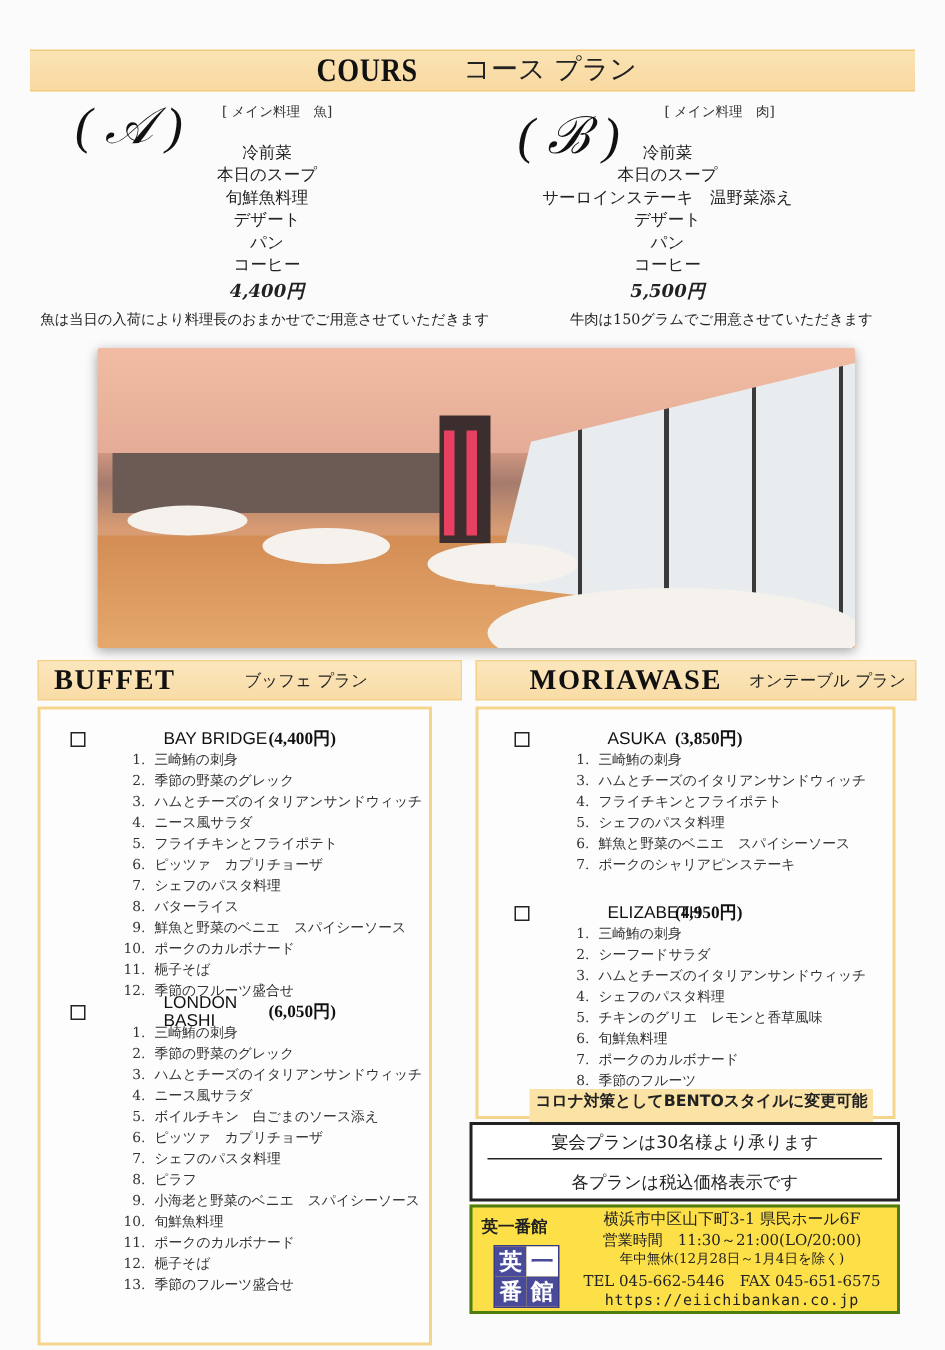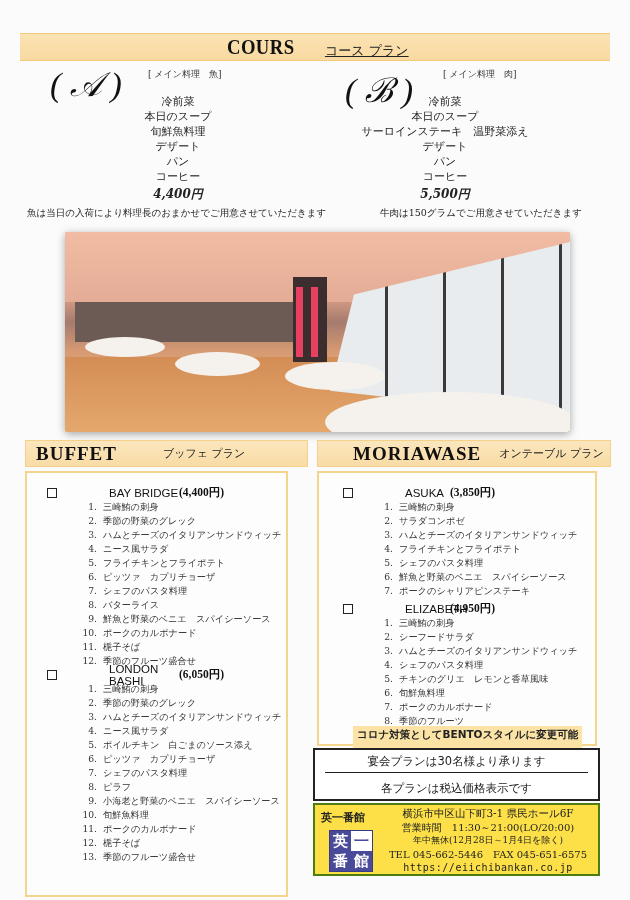--- a/index.html
+++ b/index.html
@@ -3,24 +3,24 @@
 <meta charset="utf-8">
 <style>
   * { box-sizing: border-box; margin: 0; padding: 0; }
   html, body { width: 630px; height: 900px; background: #fbfbfb; overflow: hidden; }
   body { position: relative; font-family: "DejaVu Serif", "Liberation Serif", serif; color: #222; }
 
   .banner {
     position: absolute; left: 20px; top: 33px; width: 590px; height: 28px;
     background: linear-gradient(to bottom, #fbe3b4, #f8d9a0);
     border-top: 1px solid #f4c97a; border-bottom: 1px solid #f4c97a;
-    display: flex; align-items: flex-end; justify-content: center; gap: 24px;
+    display: flex; align-items: flex-start; justify-content: center; gap: 24px;
   }
   .banner .en { font-family: "Liberation Serif", serif; font-size: 22px; font-weight: bold; letter-spacing: 0.5px; color: #111; transform: scaleX(0.85); }
-  .banner .jp { font-size: 13px; color: #222; text-decoration: underline; }
+  .banner .jp { font-size: 18px; color: #222; }
 
   .course { position: absolute; top: 64px; width: 300px; }
   .course.a { left: 20px; }
   .course.b { left: 315px; }
   .course .letter { position: absolute; left: 30px; top: 2px; font-family: "Liberation Serif", serif; font-style: italic; font-size: 34px; color: #111; }
   .course.b .letter { left: 30px; }
   .course .main-tag { position: absolute; left: 128px; top: 4px; font-size: 9px; color: #333; }
   .course .menu { position: absolute; left: 70px; top: 30px; width: 200px; text-align: center; font-size: 11px; line-height: 15px; }
   .course.a .menu { left: 58px; }
   .course.b .menu { left: 30px; }
@@ -198,21 +198,20 @@
 
 <div class="box right">
   <div class="plan" style="left:24px;top:12px;">
     <div class="title">
       <span class="check"></span>
       <span class="name" style="width:85px;">ASUKA</span>
       <span class="price">(3,850円)</span>
     </div>
     <ol>
       <li><span class="num">1.</span><span>三崎鮪の刺身</span></li>
-      <li><span class="num">2.</span><span>サラダコンポゼ</span></li>
       <li><span class="num">3.</span><span>ハムとチーズのイタリアンサンドウィッチ</span></li>
       <li><span class="num">4.</span><span>フライチキンとフライポテト</span></li>
       <li><span class="num">5.</span><span>シェフのパスタ料理</span></li>
       <li><span class="num">6.</span><span>鮮魚と野菜のベニエ　スパイシーソース</span></li>
       <li><span class="num">7.</span><span>ポークのシャリアピンステーキ</span></li>
     </ol>
   </div>
 
   <div class="plan" style="left:24px;top:128px;">
     <div class="title">

